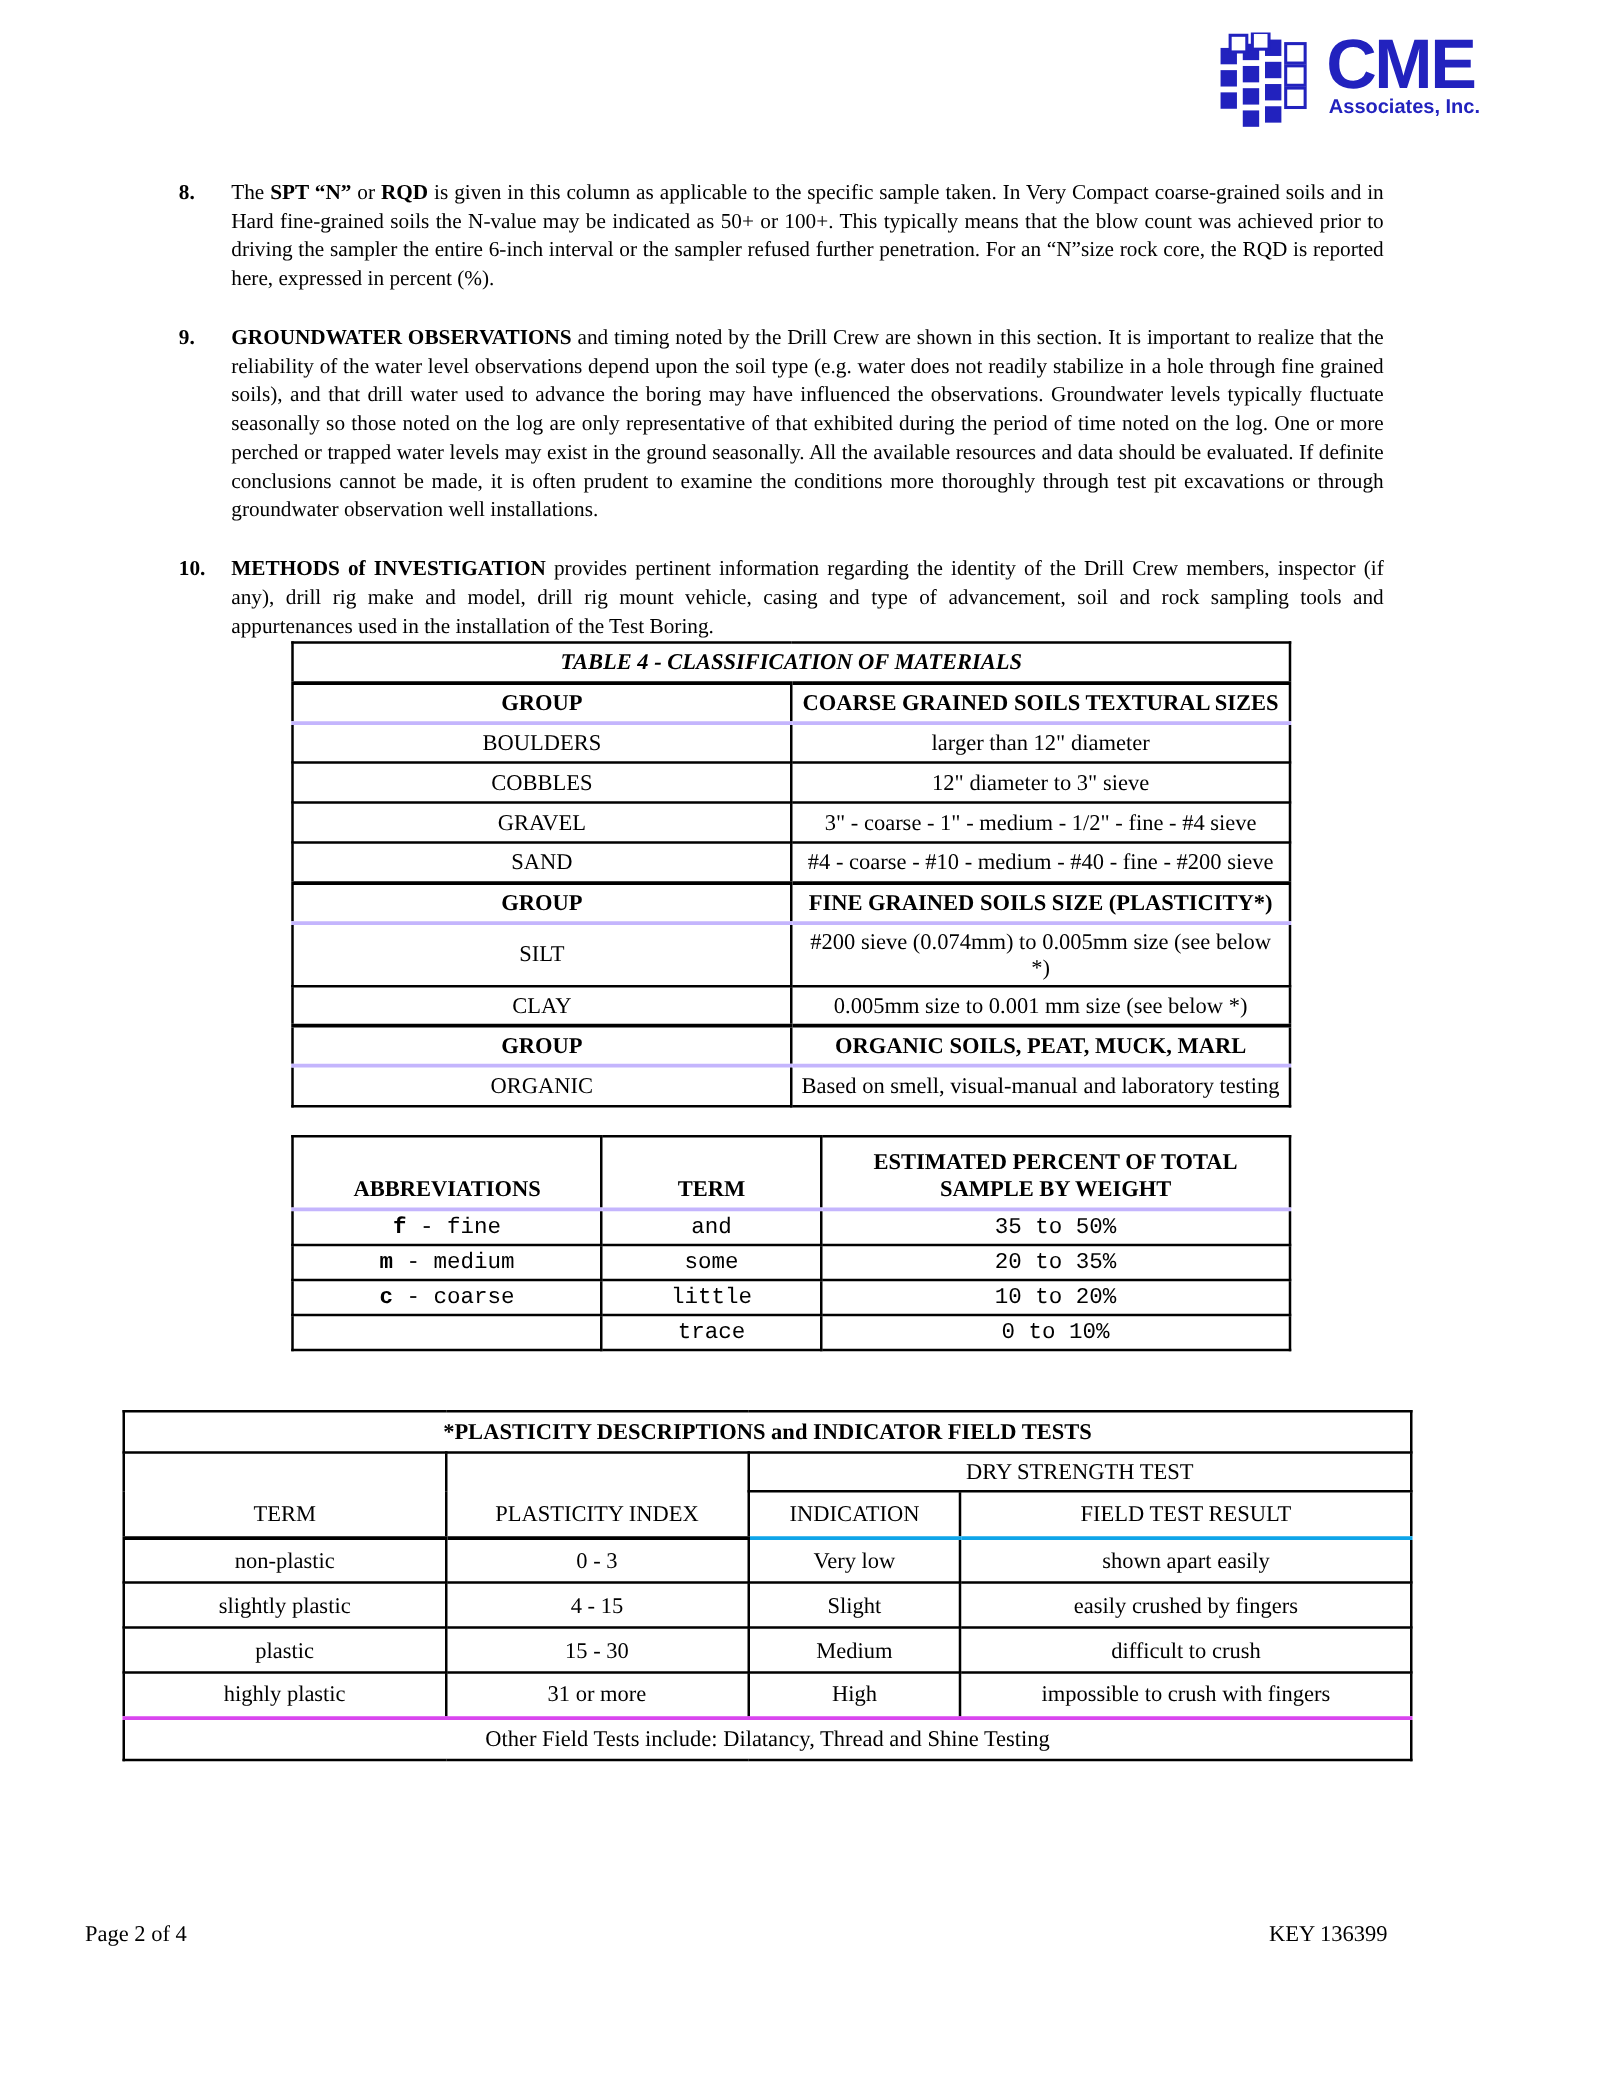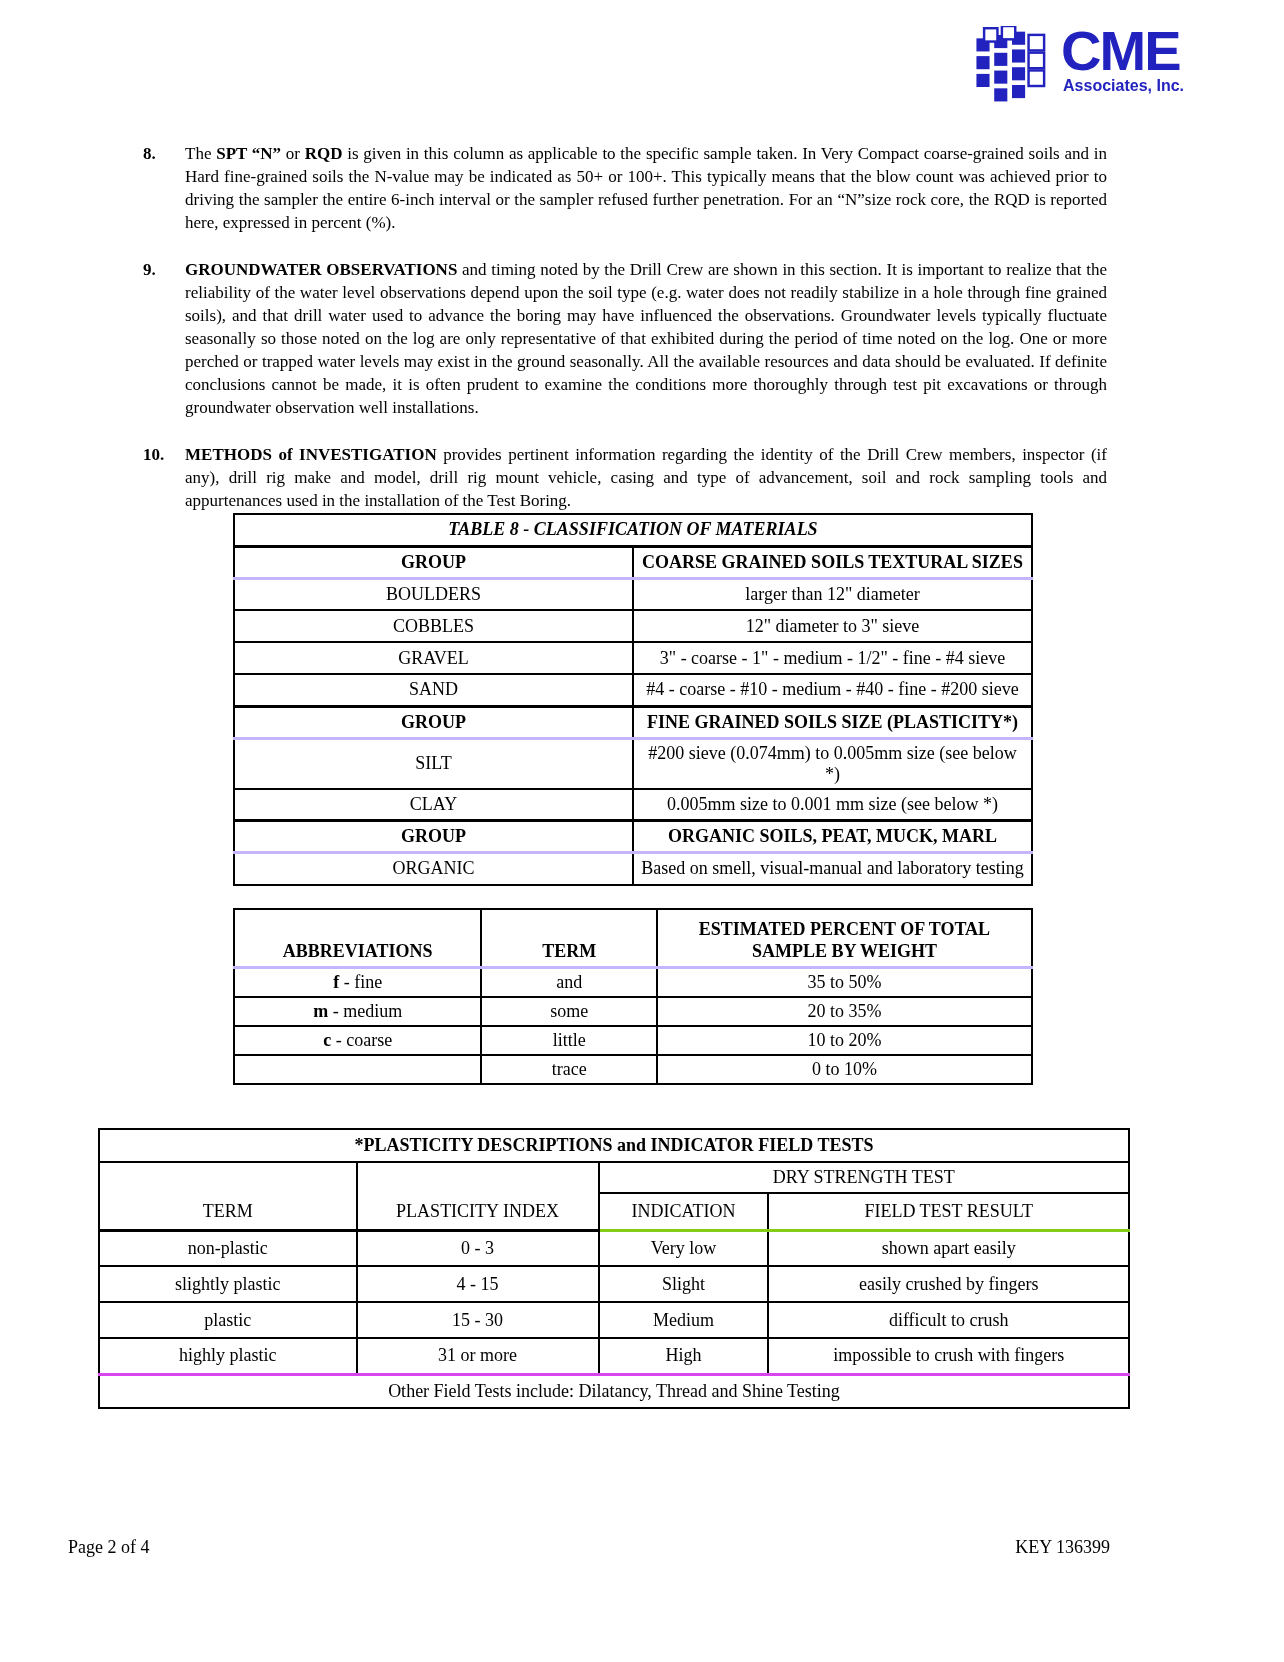--- a/index.html
+++ b/index.html
@@ -48,35 +48,35 @@
   .t1 td { height:32px; }
   .t1 tr.group-row td { font-weight:bold; border-top:3px solid #000; border-bottom:3px solid #c4b5fd; }
 
   
   .t2-wrap { position:absolute; top:908px; left:233px; }
   .t2 { width:800px; }
   .t2 .c1 { width:31%; }
   .t2 .c2 { width:22%; }
   .t2 .c3 { width:47%; }
   .t2 th { font-weight:bold; vertical-align:bottom; height:58px; border-bottom:3px solid #c4b5fd; line-height:1.25; }
-  .t2 td { height:24px; }
+  .t2 td { height:24px;font-family:Liberation Mono, monospace; }
   .t2 .abbr-b { font-weight:bold; }
 
   
   .t3-wrap { position:absolute; top:1128px; left:98px; }
   .t3 { width:1032px; }
   .t3 .c1 { width:25%; }
   .t3 .c2 { width:23.5%; }
   .t3 .c3 { width:16.5%; }
   .t3 .c4 { width:35%; }
   .t3 .t3-title { font-weight:bold; height:33px; }
   .t3 .t3-h { font-weight:normal; }
   .t3 .rspan { vertical-align:bottom; padding-bottom:7px; border-bottom:3px solid #000; }
   .t3 .dry { height:31px; }
-  .t3 .sub-h { height:37px; border-bottom:3px solid #84cc16; }
+  .t3 .sub-h { height:37px; border-bottom:3px solid #0ea5e9; }
   .t3 td.data { height:36px; }
   .t3 .t3-footer { height:34px; border-top:3px solid #d946ef;border-radius:15px; }
 
   
   .footer { position:absolute; left:68px; top:1537px; width:1042px; display:flex; justify-content:space-between; font-size:18px; }
 </style>
 </head>
 <body>
 
 <div class="page">
@@ -122,21 +122,21 @@
       <div class="para">
         <div class="para-num">10.</div>
         <div class="para-body"><span class="b">METHODS of INVESTIGATION</span><span> provides pertinent information regarding the identity of the Drill Crew members, inspector (if any), drill rig make and model, drill rig mount vehicle, casing and type of advancement, soil and rock sampling tools and appurtenances used in the installation of the Test Boring.</span></div>
       </div>
     </div>
 
   <div class="t1-wrap">
     <table class="t1">
       <thead>
         <tr>
-          <td colspan="2" class="t1-title">TABLE 8 - CLASSIFICATION OF MATERIALS</td>
+          <td colspan="2" class="t1-title">TABLE 4 - CLASSIFICATION OF MATERIALS</td>
         </tr>
       </thead>
       <tbody>
           <tr class="group-row">
             <td class="c1">GROUP</td>
             <td class="c2">COARSE GRAINED SOILS TEXTURAL SIZES</td>
           </tr>
           <tr>
             <td class="c1">BOULDERS</td>
             <td class="c2">larger than 12" diameter</td>

